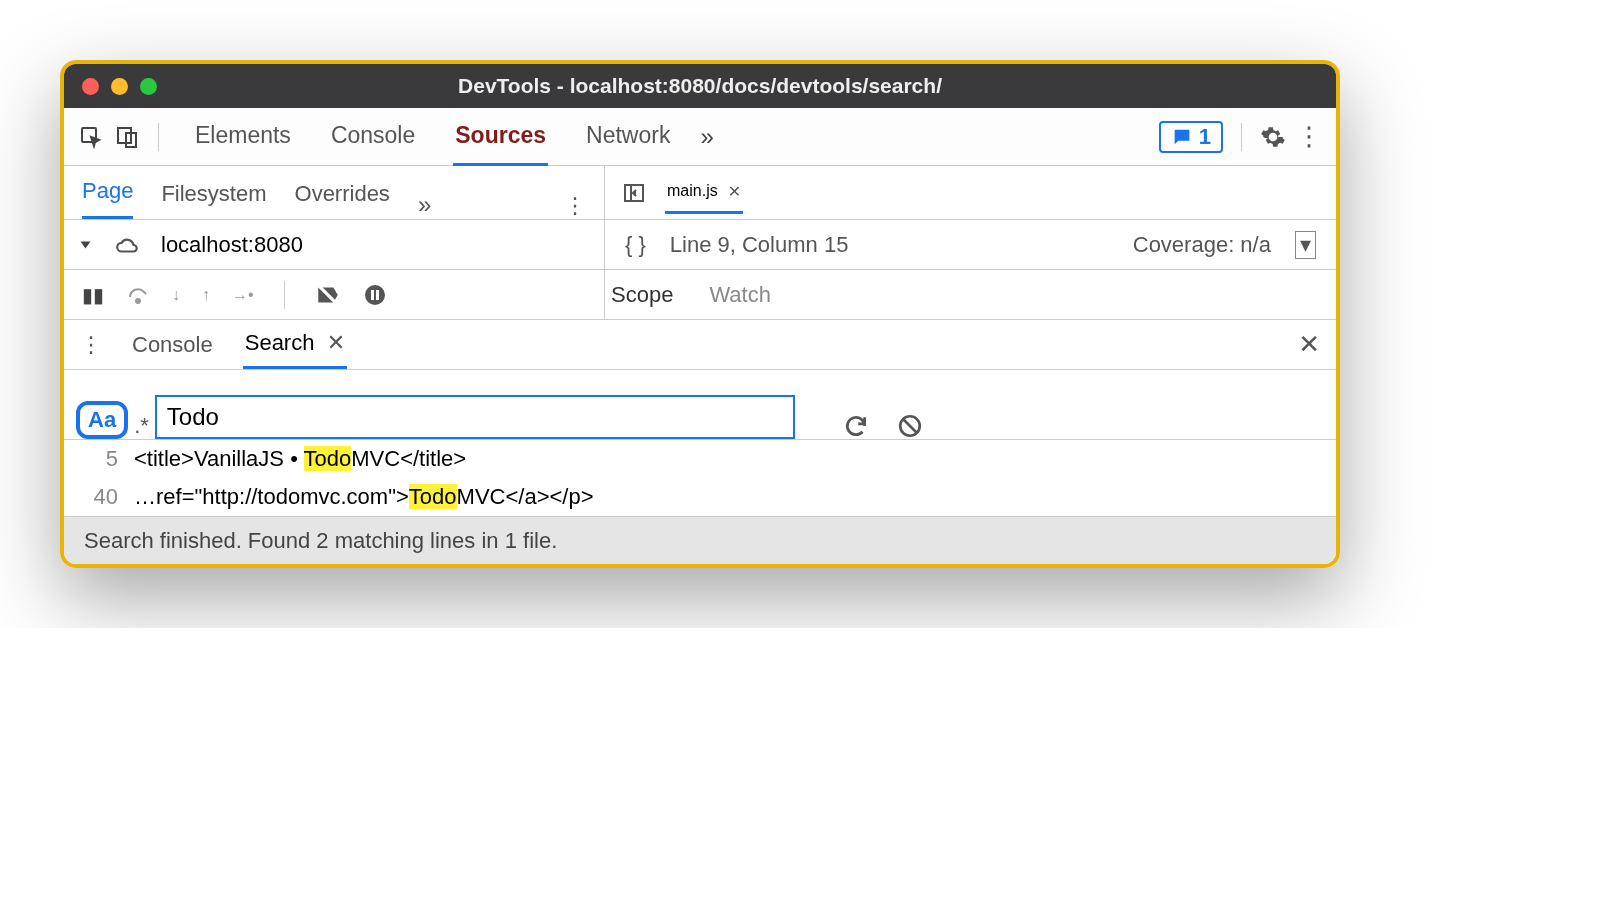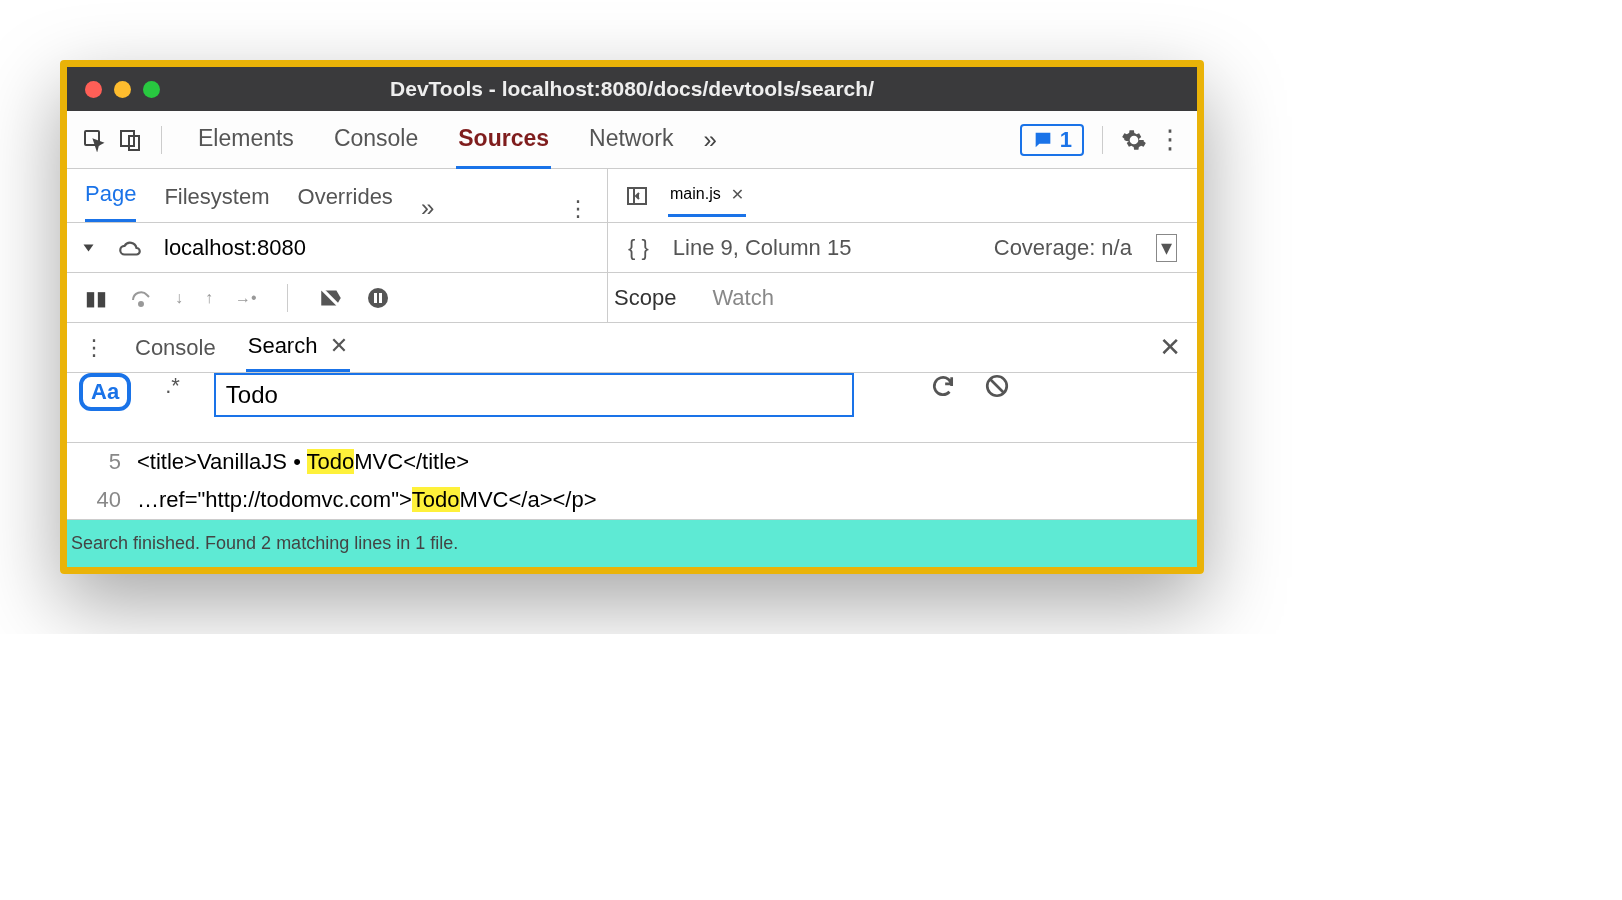--- a/index.html
+++ b/index.html
@@ -1,17 +1,17 @@
 <!DOCTYPE html>
 <html><head>
 <meta charset="utf-8">
 <style>
 *{box-sizing:border-box;margin:0;padding:0;font-family:-apple-system,BlinkMacSystemFont,"Segoe UI",Helvetica,Arial,sans-serif}
 body{background:#fff;padding:60px}
-.window{width:1144px;border-radius:4px;overflow:hidden;box-shadow:0 30px 80px rgba(0,0,0,.35);border:7px solid #eab308}
+.window{width:1280px;border-radius:16px;overflow:hidden;box-shadow:0 30px 80px rgba(0,0,0,.35);border:4px solid #eab308}
 .titlebar{background:#3a3a3c;height:44px;display:flex;align-items:center;position:relative}
 .traffic{position:absolute;left:18px;display:flex;gap:12px}
 .tl{width:17px;height:17px;border-radius:50%}
 .tl.r{background:#ff5f57}.tl.y{background:#febc2e}.tl.g{background:#28c840}
 .title{color:#eee;font-size:21px;font-weight:600;margin:0 auto}
 .tabbar{height:58px;border-bottom:1px solid #ccc;display:flex;align-items:center;padding:0 14px;gap:10px;background:#fdfdfd}
 .ic{width:26px;height:26px;display:flex;align-items:center;justify-content:center;color:#444}
 .divider{width:1px;height:28px;background:#ccc;margin:0 8px}
 .tabs{display:flex;gap:36px;font-size:23px;color:#555;margin-left:16px}
 .tab{cursor:pointer;padding:14px 2px}
@@ -29,31 +29,31 @@
 .treerow{display:flex;border-bottom:1px solid #ccc;height:50px}
 .tree{width:540px;display:flex;align-items:center;gap:21px;padding:0 18px;font-size:22px}
 .treerow .rightinfo{flex:1;border-left:1px solid #ccc;display:flex;align-items:center;padding:0 20px;font-size:22px;color:#555;gap:24px}
 .dbgrow{display:flex;height:50px;border-bottom:1px solid #ccc}
 .dbgleft{width:540px;display:flex;align-items:center;gap:22px;padding:0 18px;color:#888}
 .dbgright{flex:1;border-left:1px solid #ccc;display:flex;align-items:center;padding:0 6px;gap:36px;font-size:22px;color:#333}
 .drawertabs{height:50px;border-bottom:1px solid #ccc;display:flex;align-items:center;padding:0 16px;gap:28px;font-size:22px;color:#555}
 .drawertabs .dtab{padding:10px 2px;cursor:pointer}
 .drawertabs .dtab.active{color:#000;border-bottom:3px solid #1a73e8}
 .closex{margin-left:auto;font-size:26px;color:#555;cursor:pointer}
-.searchrow{height:70px;display:flex;align-items:flex-start;padding:0 12px;gap:28px;border-bottom:1px solid #ccc}
+.searchrow{height:70px;display:flex;align-items:flex-end;padding:0 12px;gap:0;border-bottom:1px solid #ccc}
 .aa{border:4px solid #1a73e8;border-radius:12px;color:#1a73e8;font-weight:700;font-size:22px;padding:2px 8px}
 .regex{font-size:22px;color:#555;padding:0 6px}
 .searchinput{flex:0 0 640px;height:44px;border:2px solid #1a73e8;font-size:24px;padding:0 10px;outline:none}
 .sicons{display:flex;gap:28px;margin-left:48px;color:#555}
 .resfile{background:#eceaea;height:44px;display:flex;align-items:center;padding:0 14px;gap:14px;font-size:22px;border-bottom:1px solid #ddd}
 .resfile .path{color:#888}
 .resline{display:flex;align-items:center;padding:6px 18px;font-size:22px;gap:16px}
 .ln{color:#888;width:36px;text-align:right}
 .hl{background:#fef13a}
-.status{height:48px;border-top:1px solid #ccc;display:flex;align-items:center;padding:0 4px;font-size:18px;color:#444;background:#5eead4}
+.status{height:48px;border-top:1px solid #ccc;display:flex;align-items:center;padding:0 20px;font-size:22px;color:#444;background:#e5e5e5}
 svg{display:block}
 .tri{display:inline-block;width:0;height:0;border-left:7px solid #444;border-top:5px solid transparent;border-bottom:5px solid transparent;transform:rotate(90deg);margin-right:4px}
 </style>
 </head>
 <body>
 
 <div class="window">
   <div class="titlebar">
     <div class="traffic">
       <div class="tl r"></div>

